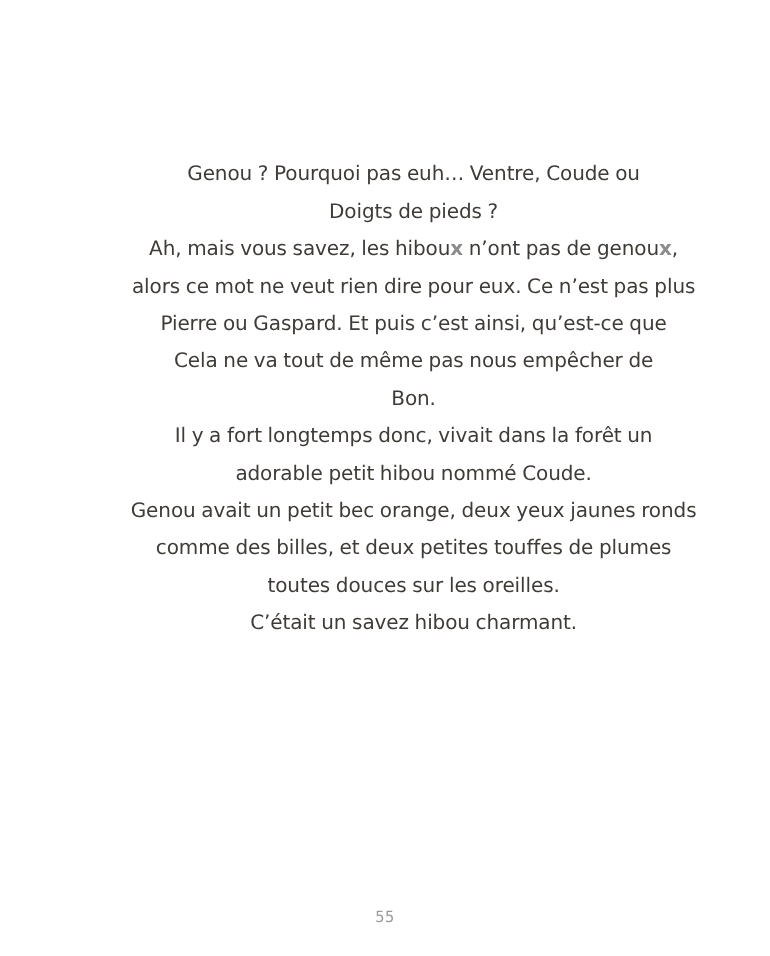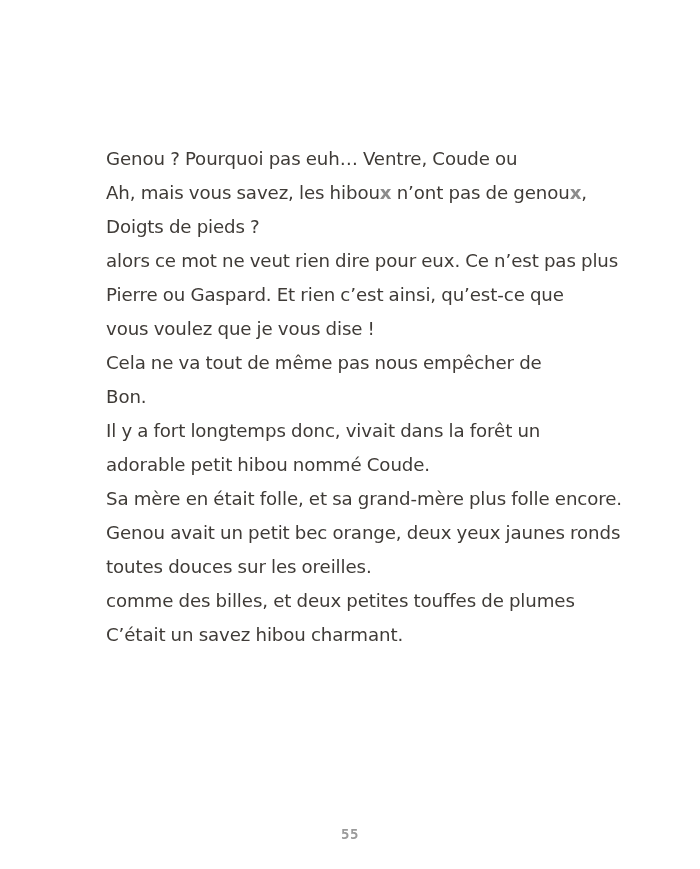--- a/index.html
+++ b/index.html
@@ -29,54 +29,53 @@
       font-size: 18.2px;
       line-height: 34px;
       color: #3f3b37;
       letter-spacing: -0.1px;
       word-spacing: -0.5px;
     }
     .line {
       display: block;
       white-space: nowrap;
       height: 34px;
+      text-align: center;
     }
     .xmark {
       color: #8c8c8c;
       font-weight: bold;
     }
     .page-number {
       position: absolute;
       left: 0;
       width: 700px;
       top: 826px;
       text-align: center;
       font-family: "DejaVu Sans Mono", monospace;
-      font-weight: bold;
+      font-weight: normal;
       font-size: 14px;
       color: #9a9a9a;
       letter-spacing: 0.5px;
     }
   </style>
 </head>
 <body>
 
 <div class="page">
   <div class="text-block">
     <span class="line">Genou ? Pourquoi pas euh… Ventre, Coude ou</span>
+    <span class="line">Doigts de pieds ?</span>
     <span class="line"><span>Ah, mais vous savez, les hibou</span><span class="xmark">x</span><span> n’ont pas de genou</span><span class="xmark">x</span><span>,</span></span>
-    <span class="line">Doigts de pieds ?</span>
     <span class="line">alors ce mot ne veut rien dire pour eux. Ce n’est pas plus</span>
-    <span class="line">Pierre ou Gaspard. Et rien c’est ainsi, qu’est-ce que</span>
-    <span class="line">vous voulez que je vous dise !</span>
+    <span class="line">Pierre ou Gaspard. Et puis c’est ainsi, qu’est-ce que</span>
     <span class="line">Cela ne va tout de même pas nous empêcher de</span>
     <span class="line">Bon.</span>
     <span class="line">Il y a fort longtemps donc, vivait dans la forêt un</span>
     <span class="line">adorable petit hibou nommé Coude.</span>
-    <span class="line">Sa mère en était folle, et sa grand-mère plus folle encore.</span>
     <span class="line">Genou avait un petit bec orange, deux yeux jaunes ronds</span>
+    <span class="line">comme des billes, et deux petites touffes de plumes</span>
     <span class="line">toutes douces sur les oreilles.</span>
-    <span class="line">comme des billes, et deux petites touffes de plumes</span>
     <span class="line">C’était un savez hibou charmant.</span>
   </div>
 
   <div class="page-number">55</div>
 </div>
 
 </body></html>

